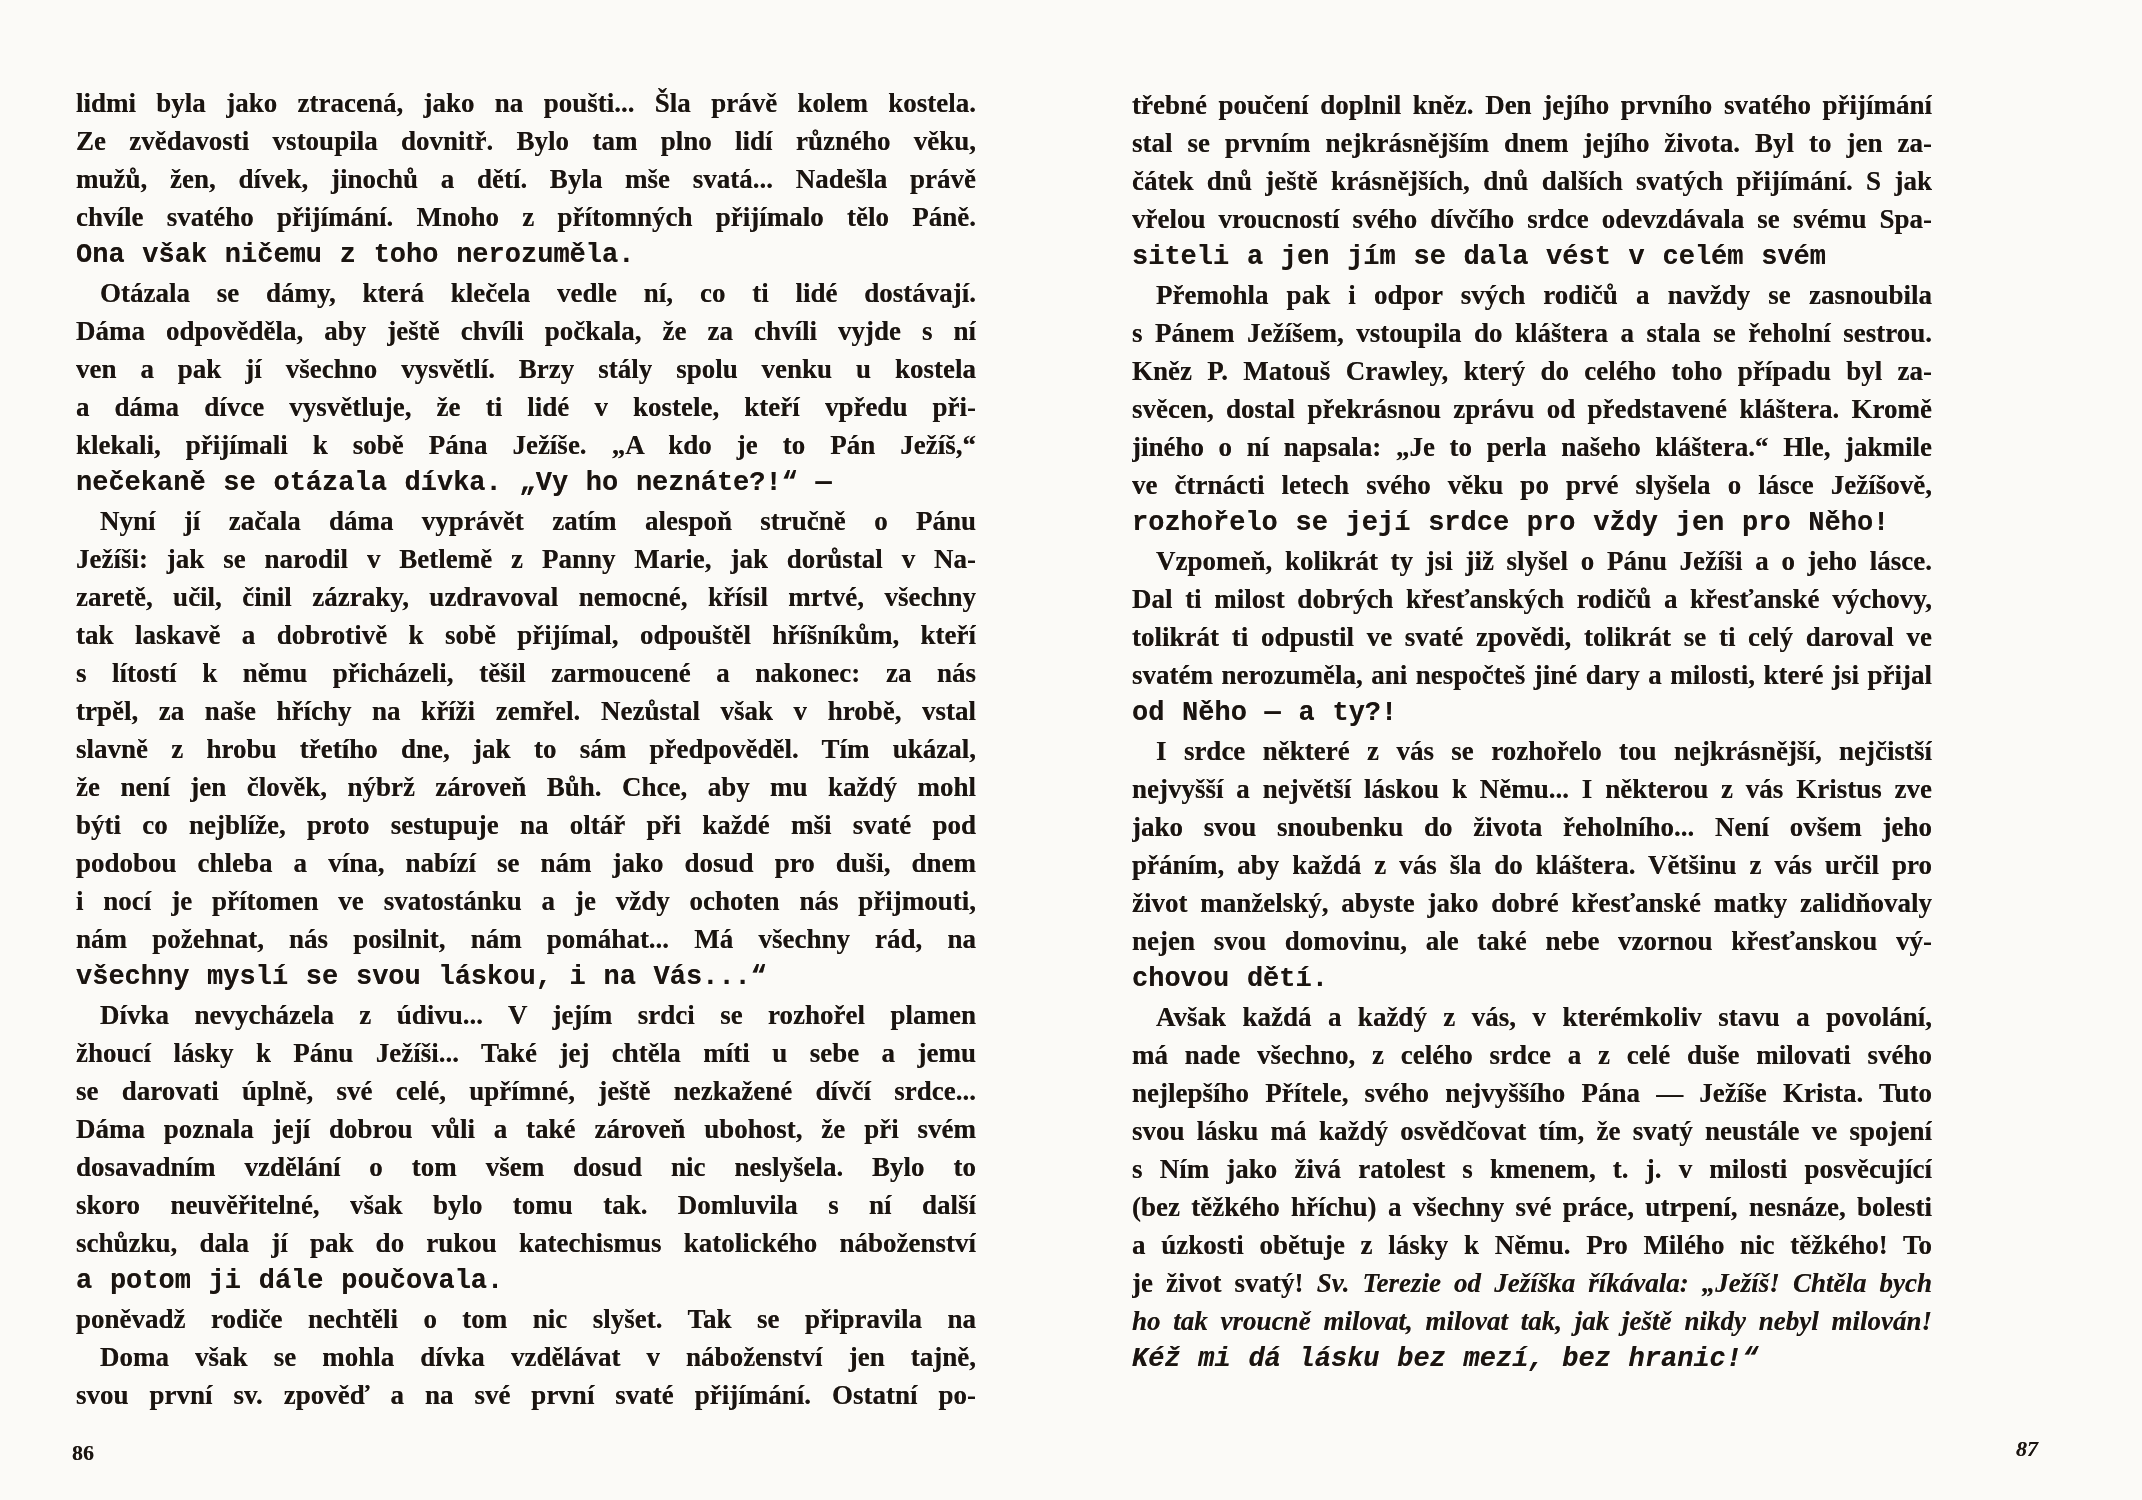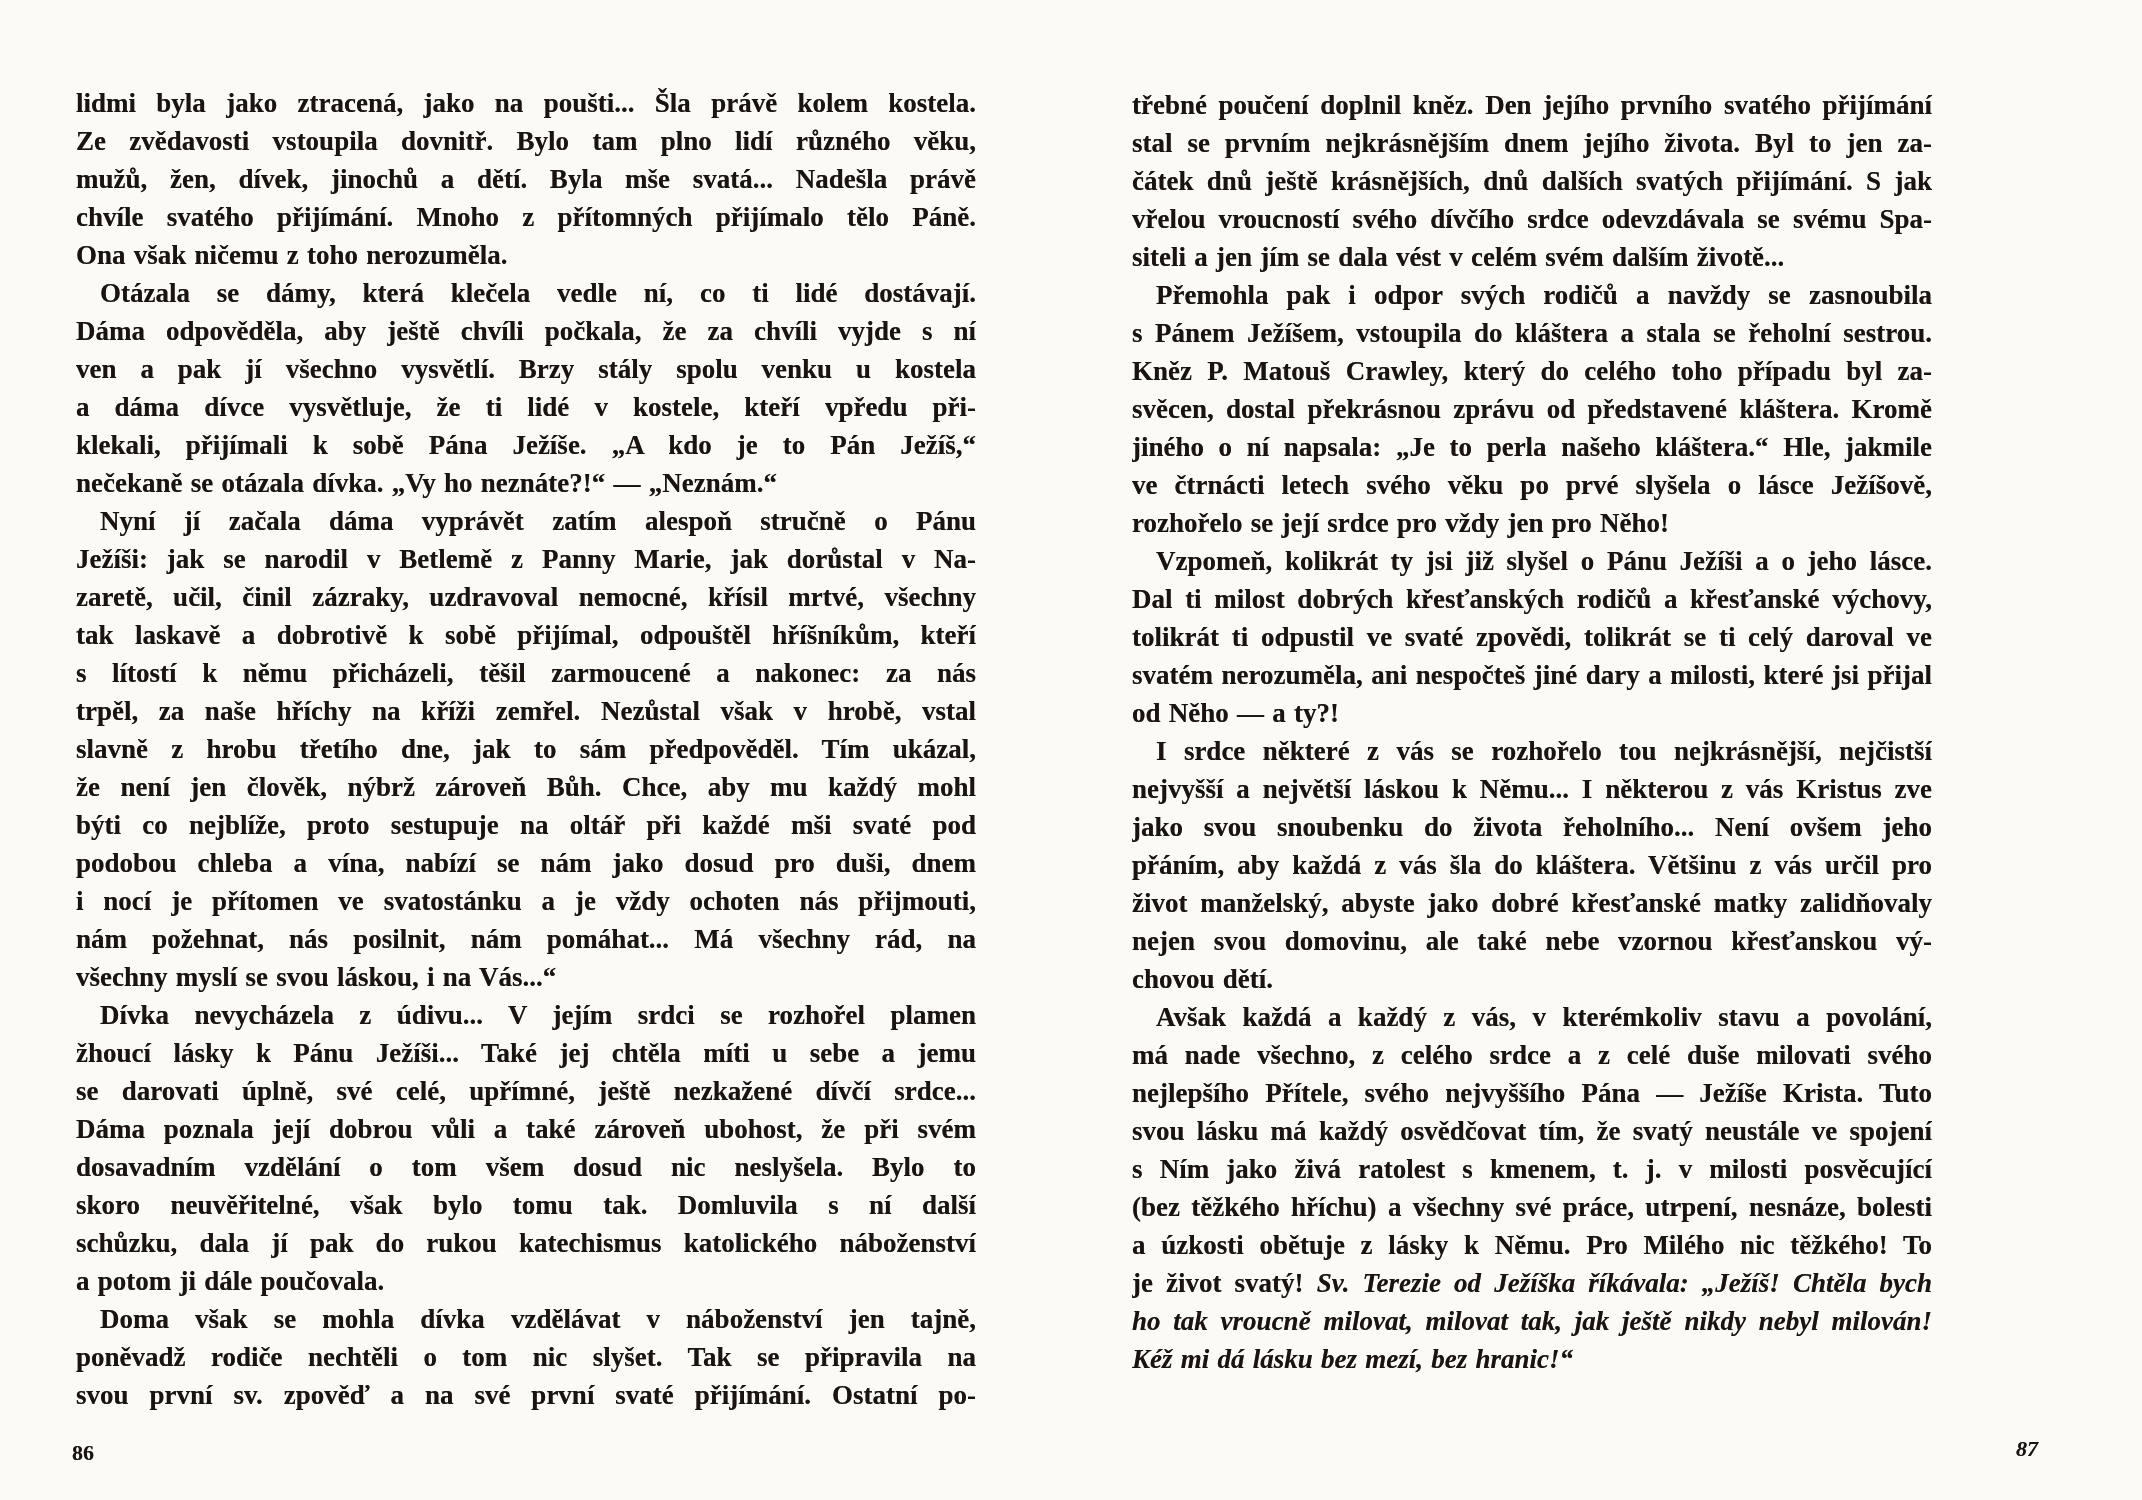--- a/index.html
+++ b/index.html
@@ -26,21 +26,21 @@
   .ln {
     font-size: 27px;
     line-height: 38px;
     height: 38px;
     text-align: justify;
     text-align-last: justify;
     word-spacing: 1.5px;
     text-shadow: 0 0 0.5px rgba(25, 16, 8, 0.55);
     overflow: hidden;
   }
-  .ln.end { text-align: right; text-align-last: left; }
+  .ln.end { text-align: left; text-align-last: left; font-family: Liberation Mono, monospace; }
   .ln.ind { text-indent: 24px; }
   .it, .ln.it { font-style: italic; }
   .pageno {
     position: absolute;
     font-size: 22px;
     font-weight: 700;
     text-shadow: 0 0 0.5px rgba(25, 16, 8, 0.55);
   }
   #pn-left  { left: 72px;  top: 1440px; }
   #pn-right { left: 2016px; top: 1436px; font-style: italic; }
@@ -76,22 +76,22 @@
         <div class="ln"><span>nám požehnat, nás posilnit, nám pomáhat... Má všechny rád, na</span></div>
         <div class="ln end"><span>všechny myslí se svou láskou, i na Vás...“</span></div>
         <div class="ln ind"><span>Dívka nevycházela z údivu... V jejím srdci se rozhořel plamen</span></div>
         <div class="ln"><span>žhoucí lásky k Pánu Ježíši... Také jej chtěla míti u sebe a jemu</span></div>
         <div class="ln"><span>se darovati úplně, své celé, upřímné, ještě nezkažené dívčí srdce...</span></div>
         <div class="ln"><span>Dáma poznala její dobrou vůli a také zároveň ubohost, že při svém</span></div>
         <div class="ln"><span>dosavadním vzdělání o tom všem dosud nic neslyšela. Bylo to</span></div>
         <div class="ln"><span>skoro neuvěřitelné, však bylo tomu tak. Domluvila s ní další</span></div>
         <div class="ln"><span>schůzku, dala jí pak do rukou katechismus katolického náboženství</span></div>
         <div class="ln end"><span>a potom ji dále poučovala.</span></div>
+        <div class="ln"><span>poněvadž rodiče nechtěli o tom nic slyšet. Tak se připravila na</span></div>
         <div class="ln ind"><span>Doma však se mohla dívka vzdělávat v náboženství jen tajně,</span></div>
-        <div class="ln"><span>poněvadž rodiče nechtěli o tom nic slyšet. Tak se připravila na</span></div>
         <div class="ln"><span>svou první sv. zpověď a na své první svaté přijímání. Ostatní po-</span></div>
       </div>
     <div class="pageno" id="pn-left">86</div>
   </section>
   <section>
     <div class="col" id="col-1">
         <div class="ln"><span>třebné poučení doplnil kněz. Den jejího prvního svatého přijímání</span></div>
         <div class="ln"><span>stal se prvním nejkrásnějším dnem jejího života. Byl to jen za-</span></div>
         <div class="ln"><span>čátek dnů ještě krásnějších, dnů dalších svatých přijímání. S jak</span></div>
         <div class="ln"><span>vřelou vroucností svého dívčího srdce odevzdávala se svému Spa-</span></div>

